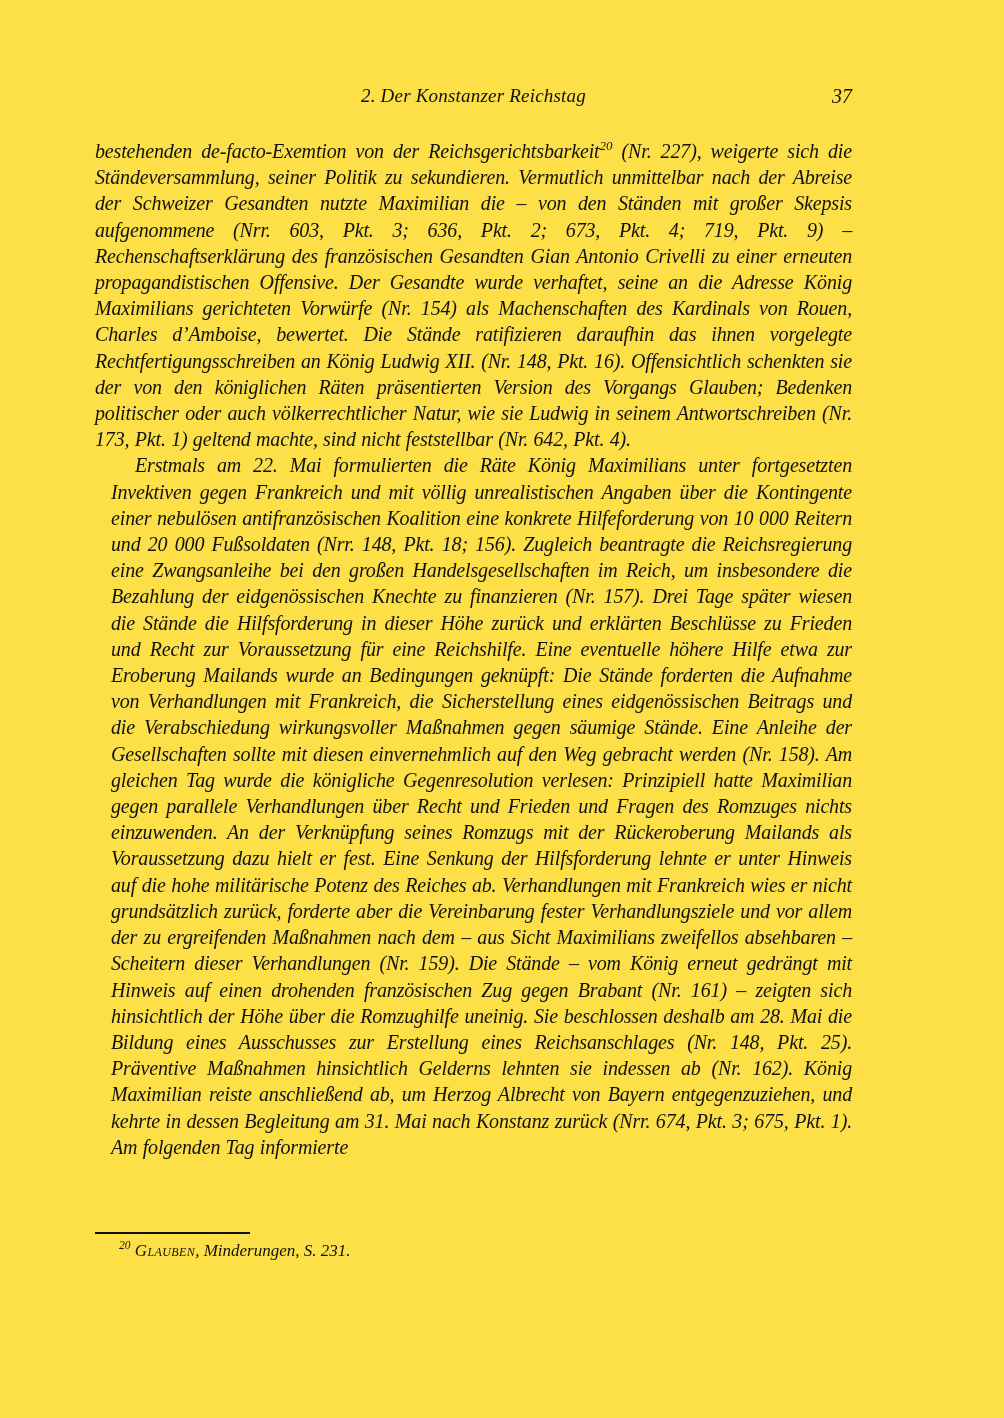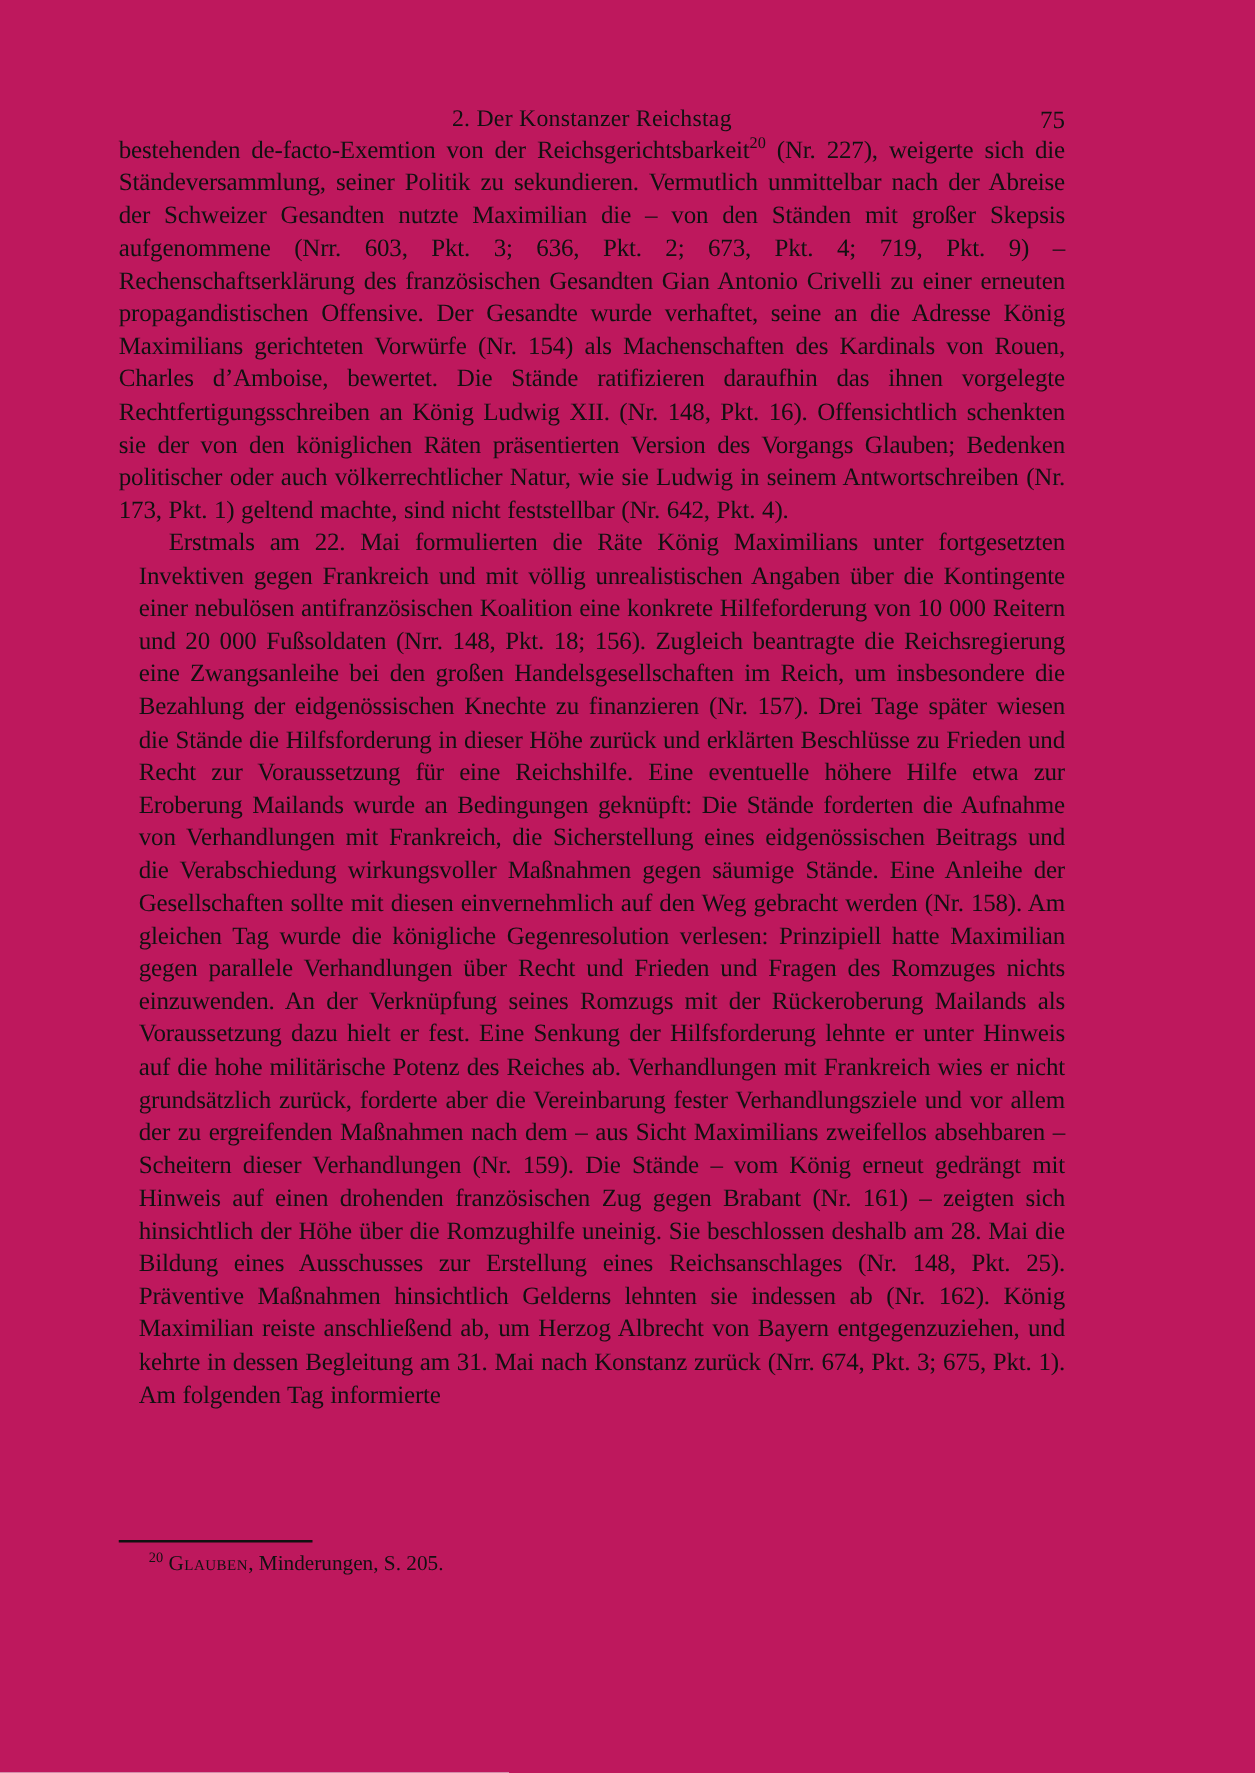--- a/index.html
+++ b/index.html
@@ -5,25 +5,26 @@
   html, body {
     margin: 0;
     padding: 0;
     background: #e8e8e8;
   }
   .page {
     position: relative;
     width: 1004px;
     height: 1418px;
     margin: 0 auto;
-    background: #be185d;
+    background: #fde047;
     color: #111;
     font-family: "Liberation Serif", "DejaVu Serif", serif;
     overflow: hidden;
     box-sizing: border-box;
+    font-style: italic;
   }
   .running-header {
     position: absolute;
     top: 83px;
     left: 95px;
     width: 757px;
     height: 26px;
     font-size: 19px;
     line-height: 26px;
   }
@@ -34,21 +35,21 @@
   }
   .page-number {
     position: absolute;
     top: 0;
     right: 0;
     font-size: 20px;
     line-height: 26px;
   }
   .text-block {
     position: absolute;
-    top: 107px;
+    top: 138px;
     left: 95px;
     width: 757px;
     font-size: 20px;
     line-height: 26.2px;
     text-align: justify;
     letter-spacing: -0.15px;
     word-spacing: 0.5px;
   }
   .text-block p {
     margin: 0;
@@ -92,26 +93,26 @@
     letter-spacing: 0.4px;
   }
 </style>
 </head>
 <body>
 
 <div class="page">
 
   <div class="running-header">
     <span class="running-head-title">2. Der Konstanzer Reichstag</span>
-    <span class="page-number">75</span>
+    <span class="page-number">37</span>
   </div>
 
   <div class="text-block">
     <p><span>bestehenden de-facto-Exemtion von der Reichsgerichtsbarkeit</span><sup class="fn-ref">20</sup><span> (Nr. 227), weigerte sich die Ständeversammlung, seiner Politik zu sekundieren. Vermutlich unmittelbar nach der Abreise der Schweizer Gesandten nutzte Maximilian die – von den Ständen mit großer Skepsis aufgenommene (Nrr. 603, Pkt. 3; 636, Pkt. 2; 673, Pkt. 4; 719, Pkt. 9) – Rechenschaftserklärung des französischen Gesandten Gian Antonio Crivelli zu einer erneuten propagandistischen Offensive. Der Gesandte wurde verhaftet, seine an die Adresse König Maximilians gerichteten Vorwürfe (Nr. 154) als Machenschaften des Kardinals von Rouen, Charles d’Amboise, bewertet. Die Stände ratifizieren daraufhin das ihnen vorgelegte Rechtfertigungsschreiben an König Ludwig XII. (Nr. 148, Pkt. 16). Offensichtlich schenkten sie der von den königlichen Räten präsentierten Version des Vorgangs Glauben; Bedenken politischer oder auch völkerrechtlicher Natur, wie sie Ludwig in seinem Antwortschreiben (Nr. 173, Pkt. 1) geltend machte, sind nicht feststellbar (Nr. 642, Pkt. 4).</span></p>
     <p class="indented">Erstmals am 22. Mai formulierten die Räte König Maximilians unter fortgesetzten Invektiven gegen Frankreich und mit völlig unrealistischen Angaben über die Kontingente einer nebulösen antifranzösischen Koalition eine konkrete Hilfeforderung von 10 000 Reitern und 20 000 Fußsoldaten (Nrr. 148, Pkt. 18; 156). Zugleich beantragte die Reichsregierung eine Zwangsanleihe bei den großen Handelsgesellschaften im Reich, um insbesondere die Bezahlung der eidgenössischen Knechte zu finanzieren (Nr. 157). Drei Tage später wiesen die Stände die Hilfsforderung in dieser Höhe zurück und erklärten Beschlüsse zu Frieden und Recht zur Voraussetzung für eine Reichshilfe. Eine eventuelle höhere Hilfe etwa zur Eroberung Mailands wurde an Bedingungen geknüpft: Die Stände forderten die Aufnahme von Verhandlungen mit Frankreich, die Sicherstellung eines eidgenössischen Beitrags und die Verabschiedung wirkungsvoller Maßnahmen gegen säumige Stände. Eine Anleihe der Gesellschaften sollte mit diesen einvernehmlich auf den Weg gebracht werden (Nr. 158). Am gleichen Tag wurde die königliche Gegenresolution verlesen: Prinzipiell hatte Maximilian gegen parallele Verhandlungen über Recht und Frieden und Fragen des Romzuges nichts einzuwenden. An der Verknüpfung seines Romzugs mit der Rückeroberung Mailands als Voraussetzung dazu hielt er fest. Eine Senkung der Hilfsforderung lehnte er unter Hinweis auf die hohe militärische Potenz des Reiches ab. Verhandlungen mit Frankreich wies er nicht grundsätzlich zurück, forderte aber die Vereinbarung fester Verhandlungsziele und vor allem der zu ergreifenden Maßnahmen nach dem – aus Sicht Maximilians zweifellos absehbaren – Scheitern dieser Verhandlungen (Nr. 159). Die Stände – vom König erneut gedrängt mit Hinweis auf einen drohenden französischen Zug gegen Brabant (Nr. 161) – zeigten sich hinsichtlich der Höhe über die Romzughilfe uneinig. Sie beschlossen deshalb am 28. Mai die Bildung eines Ausschusses zur Erstellung eines Reichsanschlages (Nr. 148, Pkt. 25). Präventive Maßnahmen hinsichtlich Gelderns lehnten sie indessen ab (Nr. 162). König Maximilian reiste anschließend ab, um Herzog Albrecht von Bayern entgegenzuziehen, und kehrte in dessen Begleitung am 31. Mai nach Konstanz zurück (Nrr. 674, Pkt. 3; 675, Pkt. 1). Am folgenden Tag informierte</p>
   </div>
 
   <div class="footnote-area">
     <div class="footnote-rule"></div>
-    <p class="footnote"><span class="fn-marker">20</span> <span class="fn-author">Glauben</span><span>, Minderungen, S. 205.</span></p>
+    <p class="footnote"><span class="fn-marker">20</span> <span class="fn-author">Glauben</span><span>, Minderungen, S. 231.</span></p>
   </div>
 
 </div>
 
 </body></html>

